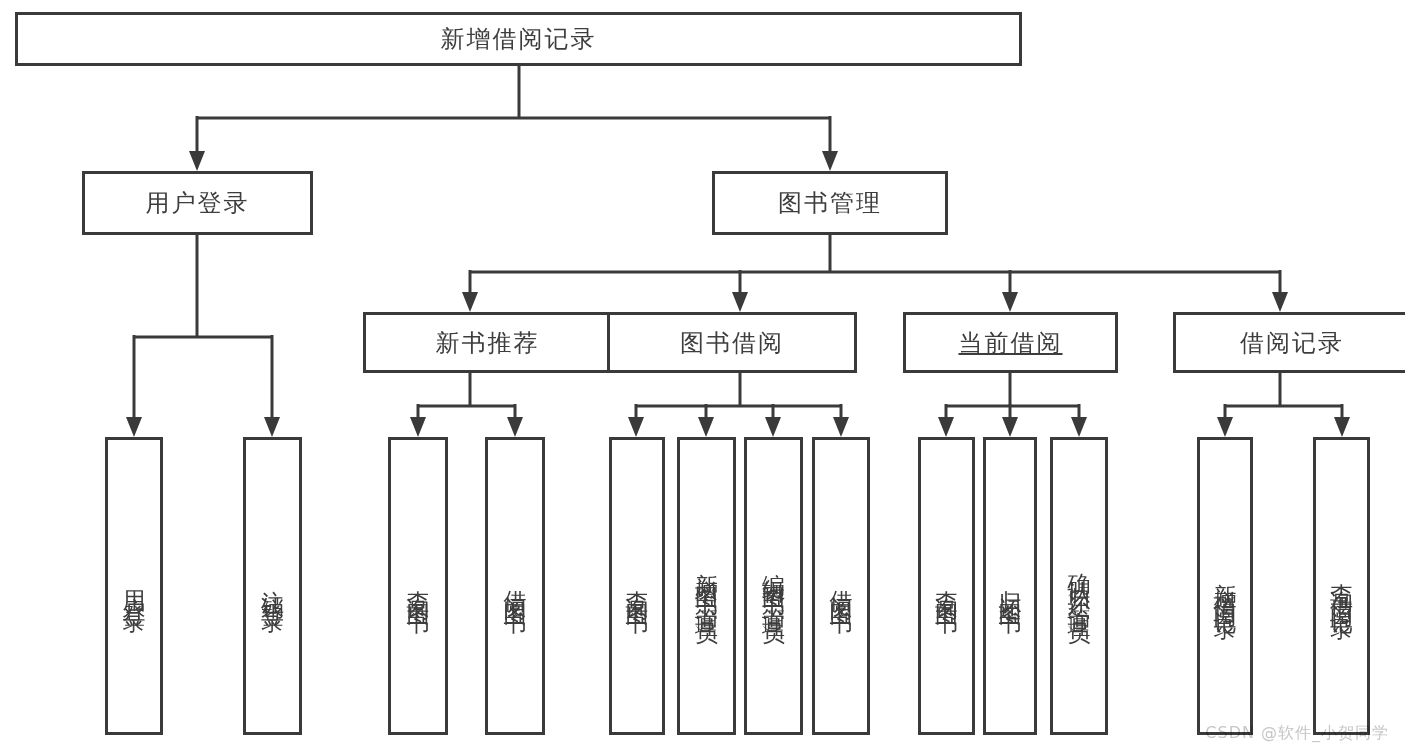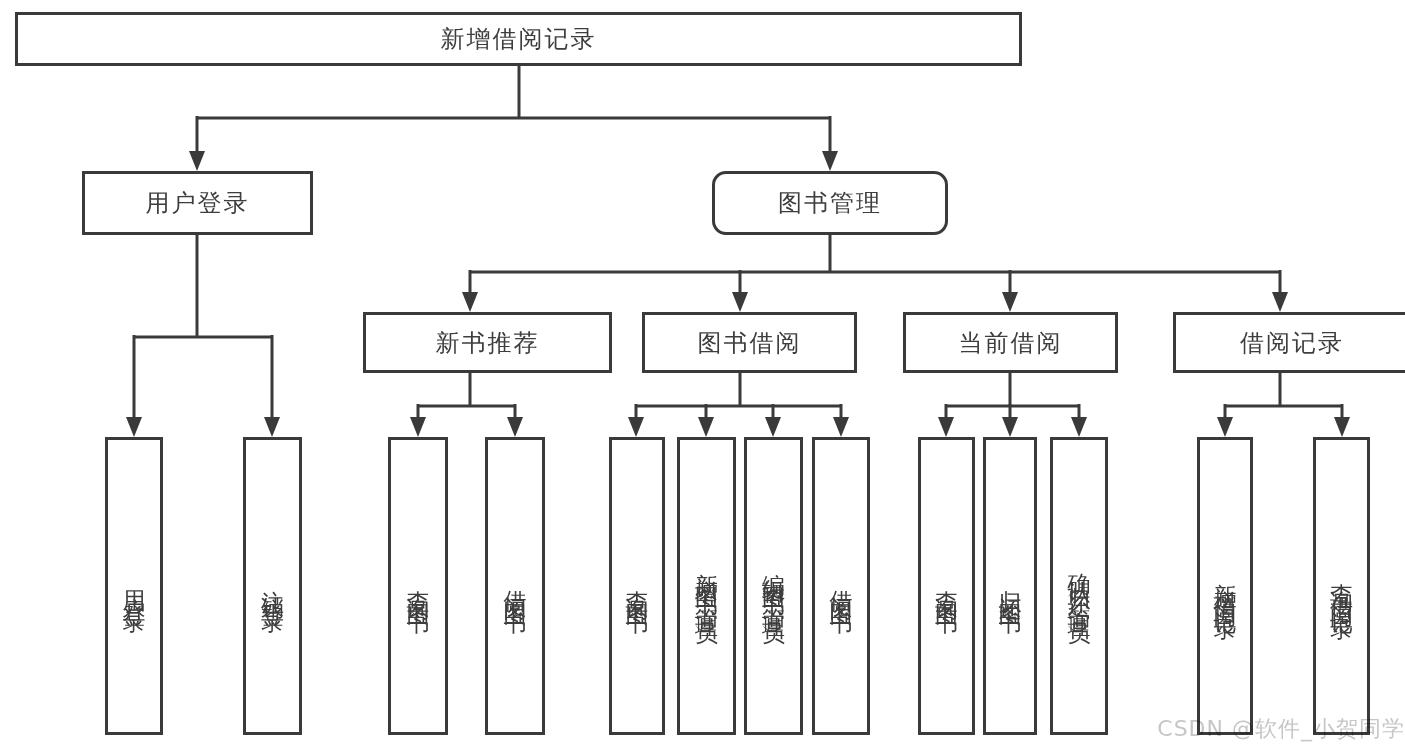--- a/index.html
+++ b/index.html
@@ -40,23 +40,23 @@
     letter-spacing: 0;
   }
   .leaf .vtext {
     writing-mode: vertical-rl;
     letter-spacing: 7px;
     line-height: 1;
     max-height: 286px;
   }
   #watermark {
     position: absolute;
-    right: 0;
+    right: 16px;
     bottom: 3px;
-    font-size: 22px;
+    font-size: 16px;
     color: #c6c6c6;
     letter-spacing: 1px;
     z-index: 3;
     mix-blend-mode: multiply;
     white-space: nowrap;
     margin-top: 48px;
   }
 </style>
 </head>
 <body>
@@ -123,25 +123,25 @@
       <line x1="1225" y1="404" x2="1225" y2="419"></line>
       <polygon points="1217,417 1233,417 1225,437" stroke="none"></polygon>
       <line x1="1342" y1="404" x2="1342" y2="419"></line>
       <polygon points="1334,417 1350,417 1342,437" stroke="none"></polygon>
     </g>
   </svg>
 
   <div class="node" style="left:15px; top:12px; width:1007px; height:54px;">新增借阅记录</div>
 
   <div class="node" style="left:82px; top:171px; width:231px; height:64px;">用户登录</div>
-  <div class="node" style="left:712px; top:171px; width:236px; height:64px;border-radius:14px;">图书管理</div>
+  <div class="node" style="left:712px; top:171px; width:236px; height:64px;">图书管理</div>
 
   <div class="node" style="left:363px; top:312px; width:249px; height:61px;">新书推荐</div>
-  <div class="node" style="left:642px; top:312px; width:215px; height:61px;">图书借阅</div>
-  <div class="node" style="left:903px; top:312px; width:215px; height:61px;">当前借阅</div>
+  <div class="node" style="left:607px; top:312px; width:250px; height:61px;">图书借阅</div>
+  <div class="node" style="left:903px; top:312px; width:215px; height:61px;text-decoration:underline;">当前借阅</div>
   <div class="node" style="left:1173px; top:312px; width:238px; height:61px;">借阅记录</div>
 
   <div class="node leaf" style="left:105px; top:437px; width:58px; height:298px;">
     <span class="vtext">用户登录</span>
   </div>
   <div class="node leaf" style="left:243px; top:437px; width:59px; height:298px;">
     <span class="vtext">注销登录</span>
   </div>
 
   <div class="node leaf" style="left:388px; top:437px; width:60px; height:298px;">

